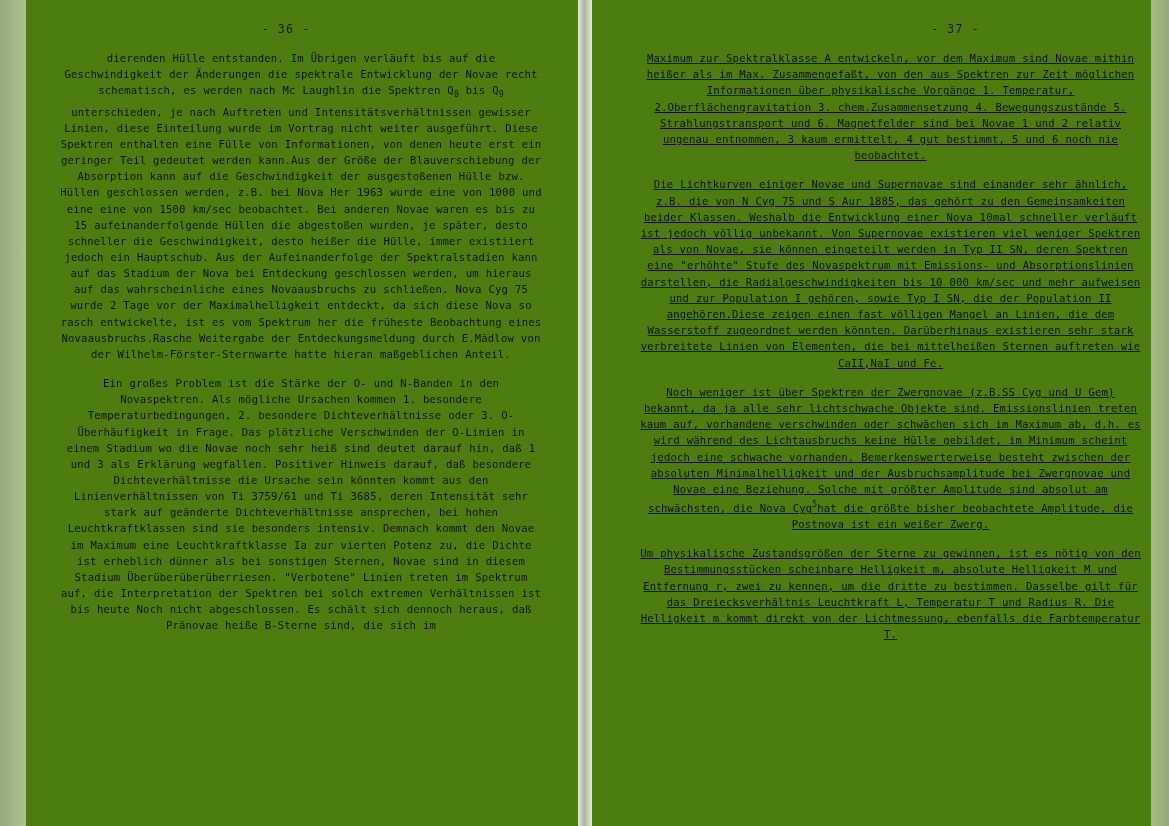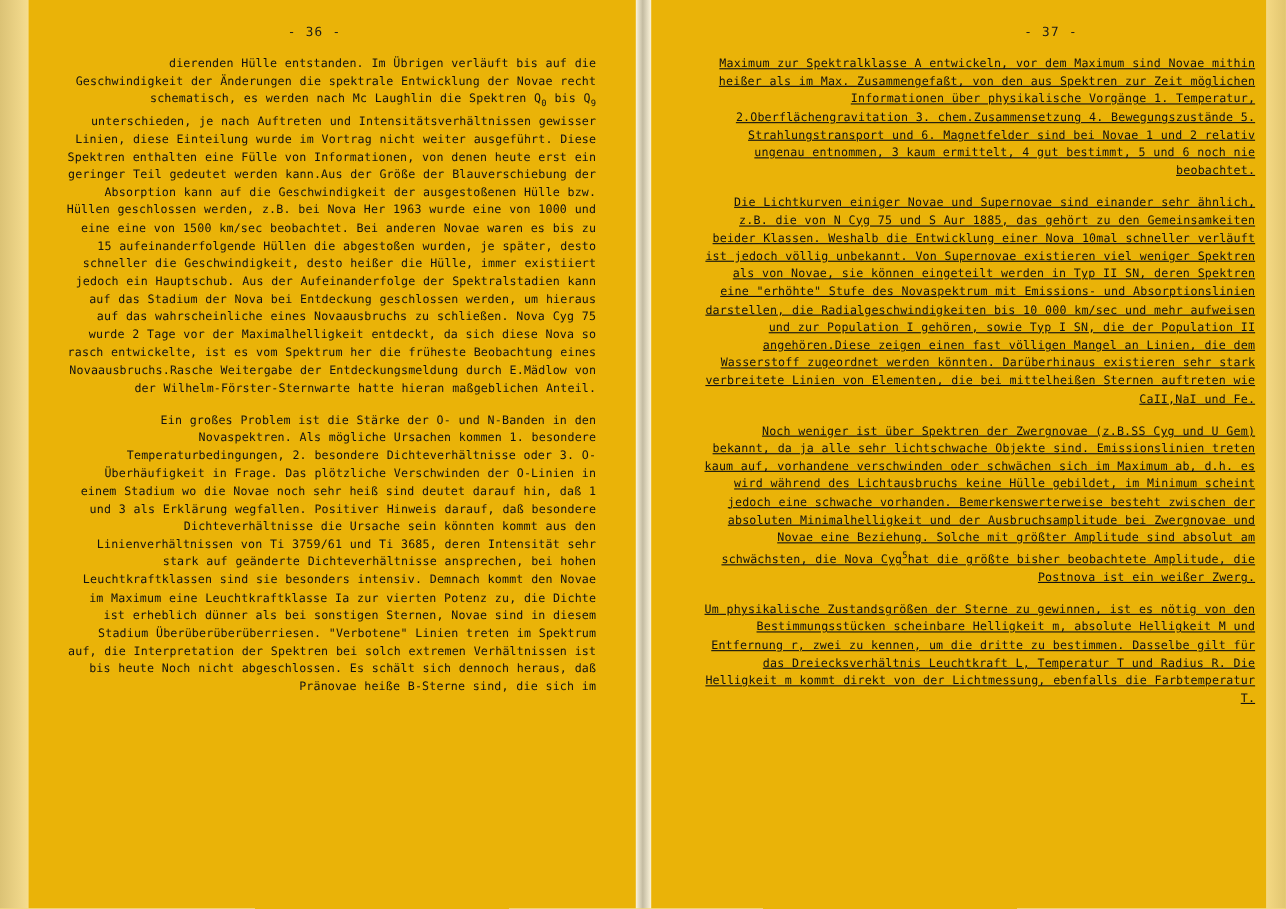--- a/index.html
+++ b/index.html
@@ -10,21 +10,21 @@
     width: 1169px;
     height: 826px;
     background: #ffffff;
     font-family: "DejaVu Sans Mono", monospace;
     overflow: hidden;
   }
   .scan {
     position: relative;
     width: 1169px;
     height: 826px;
-    background: #eab308;
+    background: #4d7c0f;
     box-sizing: border-box;
   }
   
   .scan::before {
     content: "";
     position: absolute;
     left: 0; top: 0;
     width: 26px; height: 826px;
     background: linear-gradient(to right, #cfcfcf, #ffffff);
     opacity: .55;
@@ -67,21 +67,21 @@
   }
   .folio-left  { margin-left: -30px; }
   .folio-right { margin-left: 130px; }
 
   .body-text p {
     margin: 0 0 0 0;
     font-size: 10.6px;
     line-height: 16.1px;
     color: #111111;
     letter-spacing: .15px;
-    text-align: right;
+    text-align: center;
     word-spacing: .4px;
   }
   .body-text p + p { margin-top: 13px; }
 
   .page-left .body-text p { line-height: 16.15px; }
   .page-right .body-text p { line-height: 16.2px; text-decoration: underline; }
 
   sub {
     font-size: 8px;
     vertical-align: sub;

